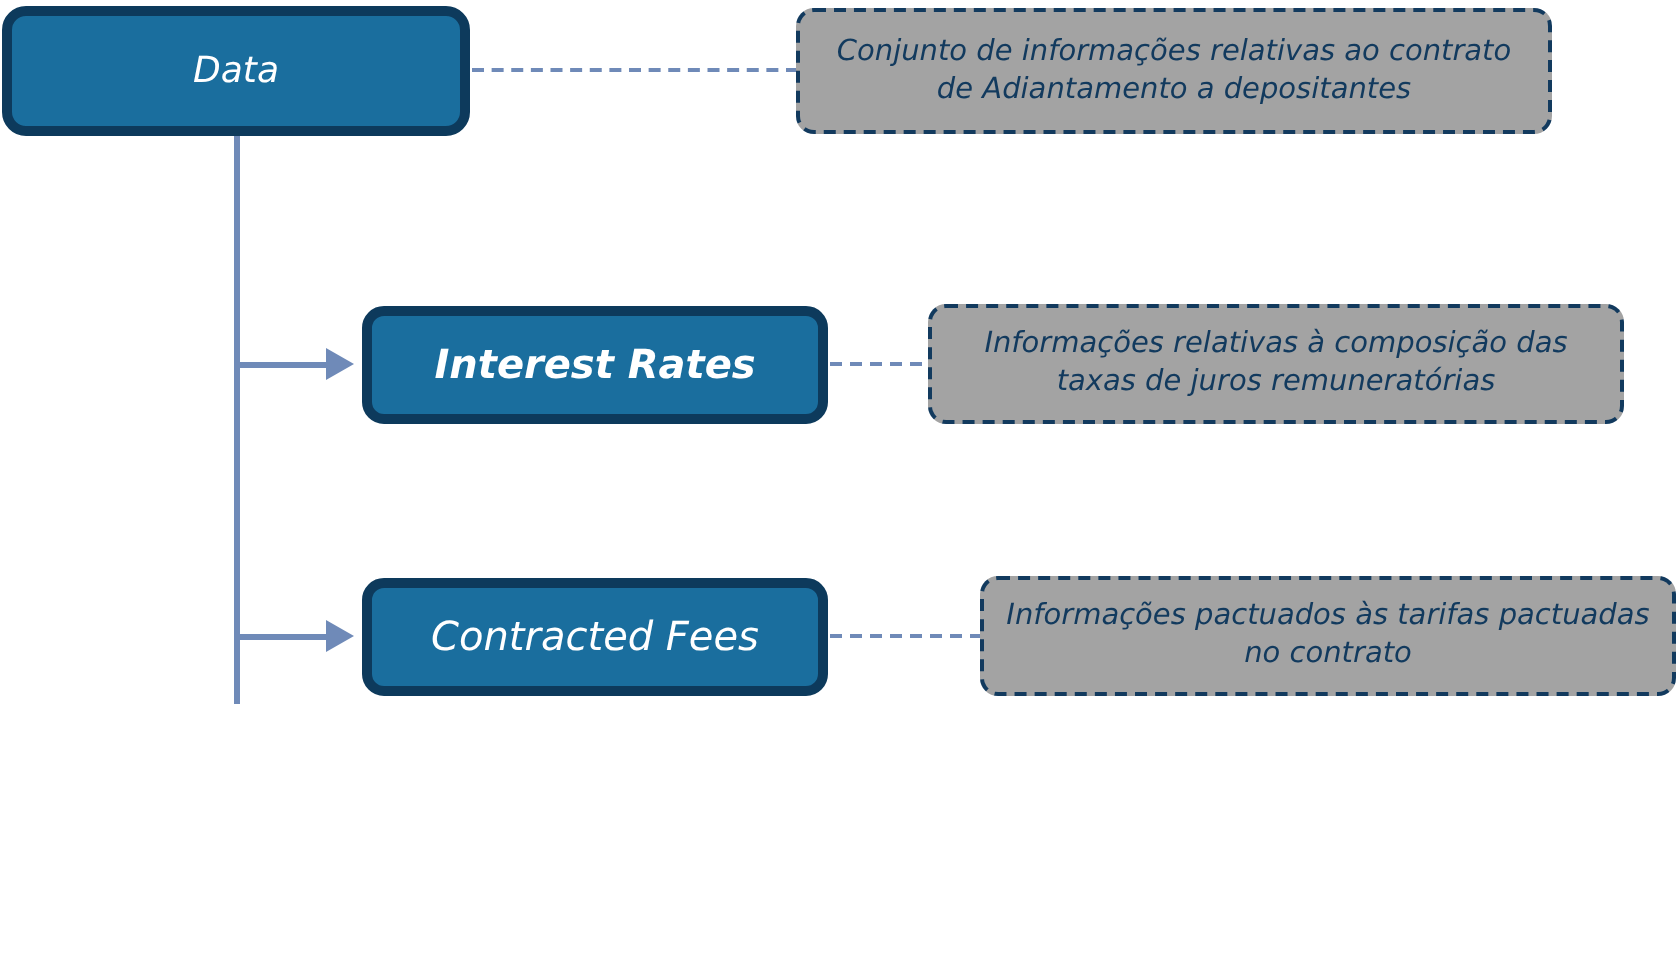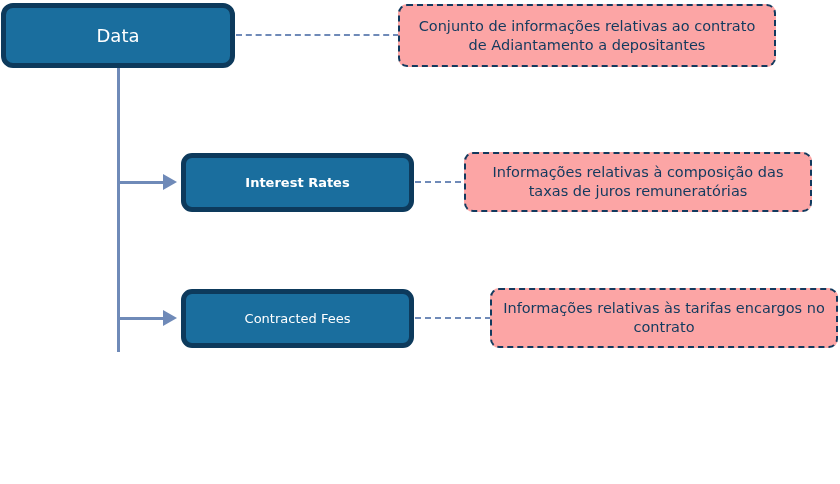--- a/index.html
+++ b/index.html
@@ -9,20 +9,21 @@
   }
   body {
     font-family: "DejaVu Sans", sans-serif;
   }
   #canvas {
     position: relative;
     width: 840px;
     height: 352px;
     background: #ffffff;
     overflow: hidden;
+    font-style: italic;
   }
   
   .node {
     position: absolute;
     box-sizing: border-box;
     background: #1a6e9e;
     border: 5px solid #0d3a5c;
     border-radius: 11px;
     display: flex;
     align-items: center;
@@ -37,31 +38,31 @@
     top: 3px;
     width: 234px;
     height: 65px;
     font-size: 18px;
     border-radius: 12px;
   }
   .node-child {
     left: 181px;
     width: 233px;
     height: 59px;
-    font-size: 13px;
+    font-size: 20px;
   }
   .node-c1 { top: 153px; font-weight: bold; }
   .node-c2 { top: 289px; font-weight: normal; }
   .node-c3 { top: 419px; font-weight: normal; }
 
   
   .note {
     position: absolute;
     box-sizing: border-box;
-    background: #fca5a5;
+    background: #a3a3a3;
     border: 2px dashed #123a5e;
     border-radius: 9px;
     color: #123a5e;
     font-size: 14.5px;
     line-height: 1.30;
     display: flex;
     align-items: center;
     justify-content: center;
     text-align: center;
     padding: 3px 9px;
@@ -161,17 +162,17 @@
 
   <div class="note note-n0">
     <span>Conjunto de informações relativas ao contrato de Adiantamento a depositantes</span>
   </div>
 
   <div class="note note-n1">
     <span>Informações relativas à composição das taxas de juros remuneratórias</span>
   </div>
 
   <div class="note note-n2">
-    <span>Informações relativas às tarifas encargos no contrato</span>
+    <span>Informações pactuados às tarifas pactuadas no contrato</span>
   </div>
 
 
 </div>
 
 </body></html>

